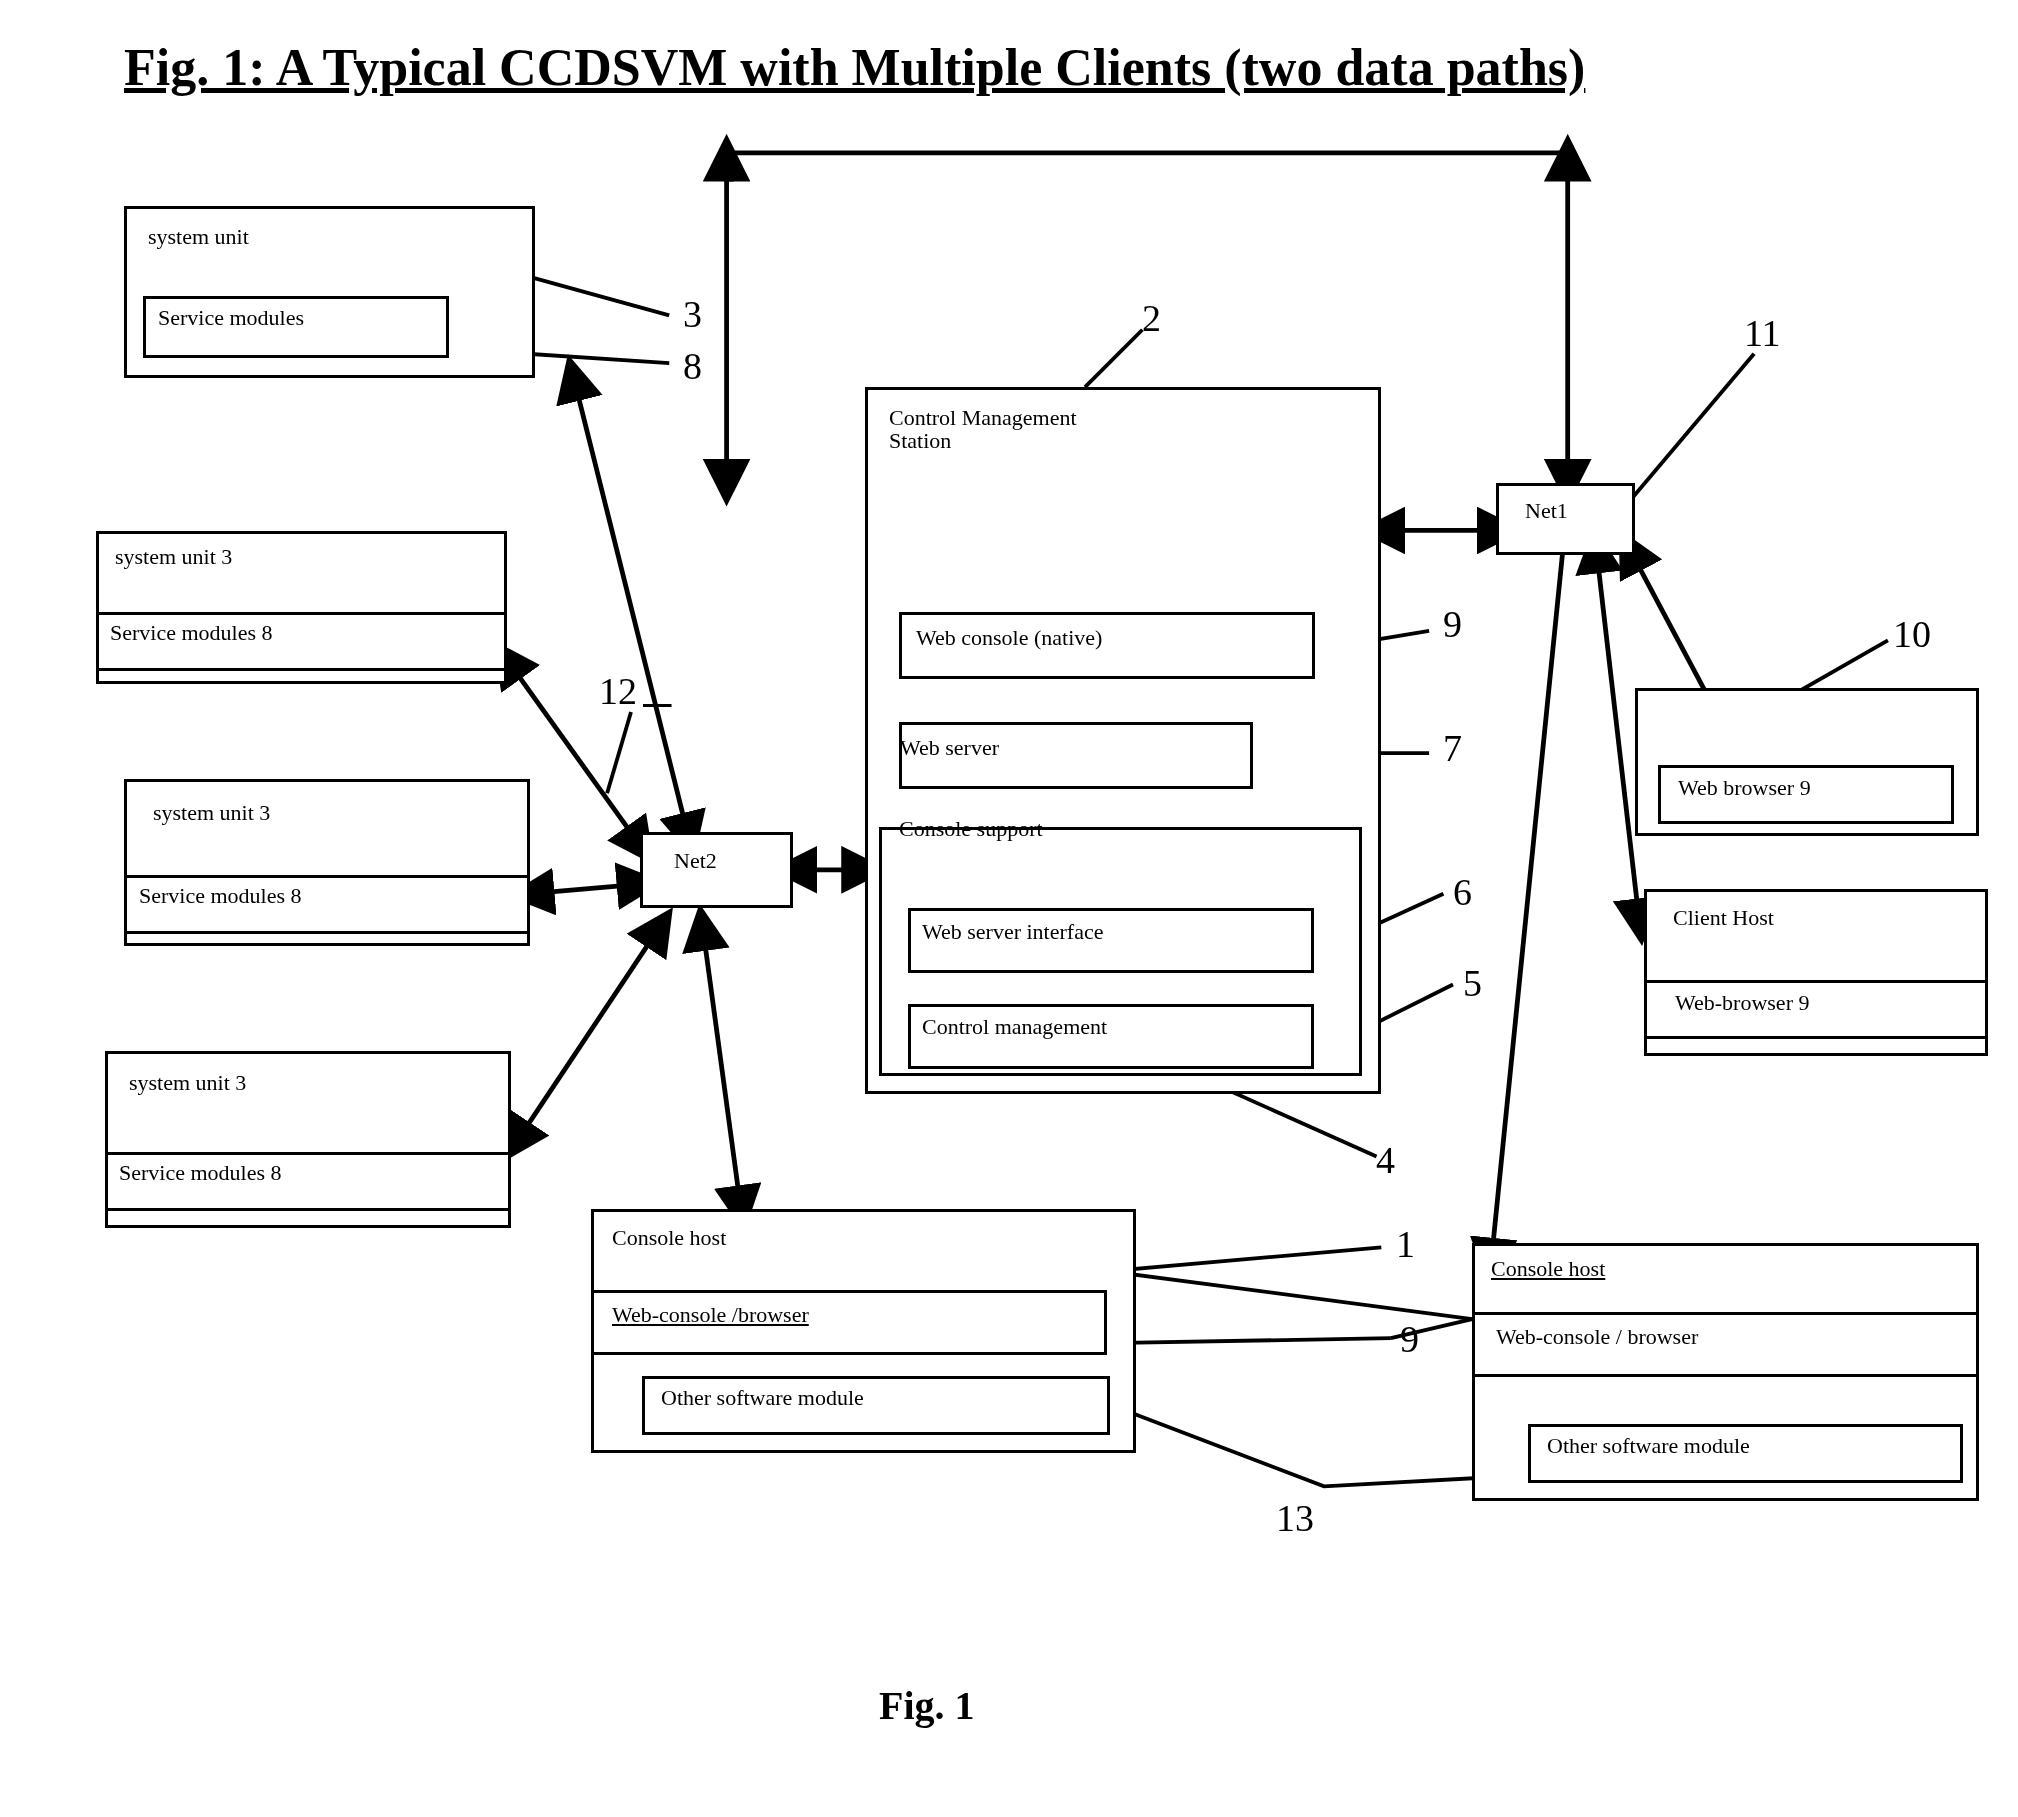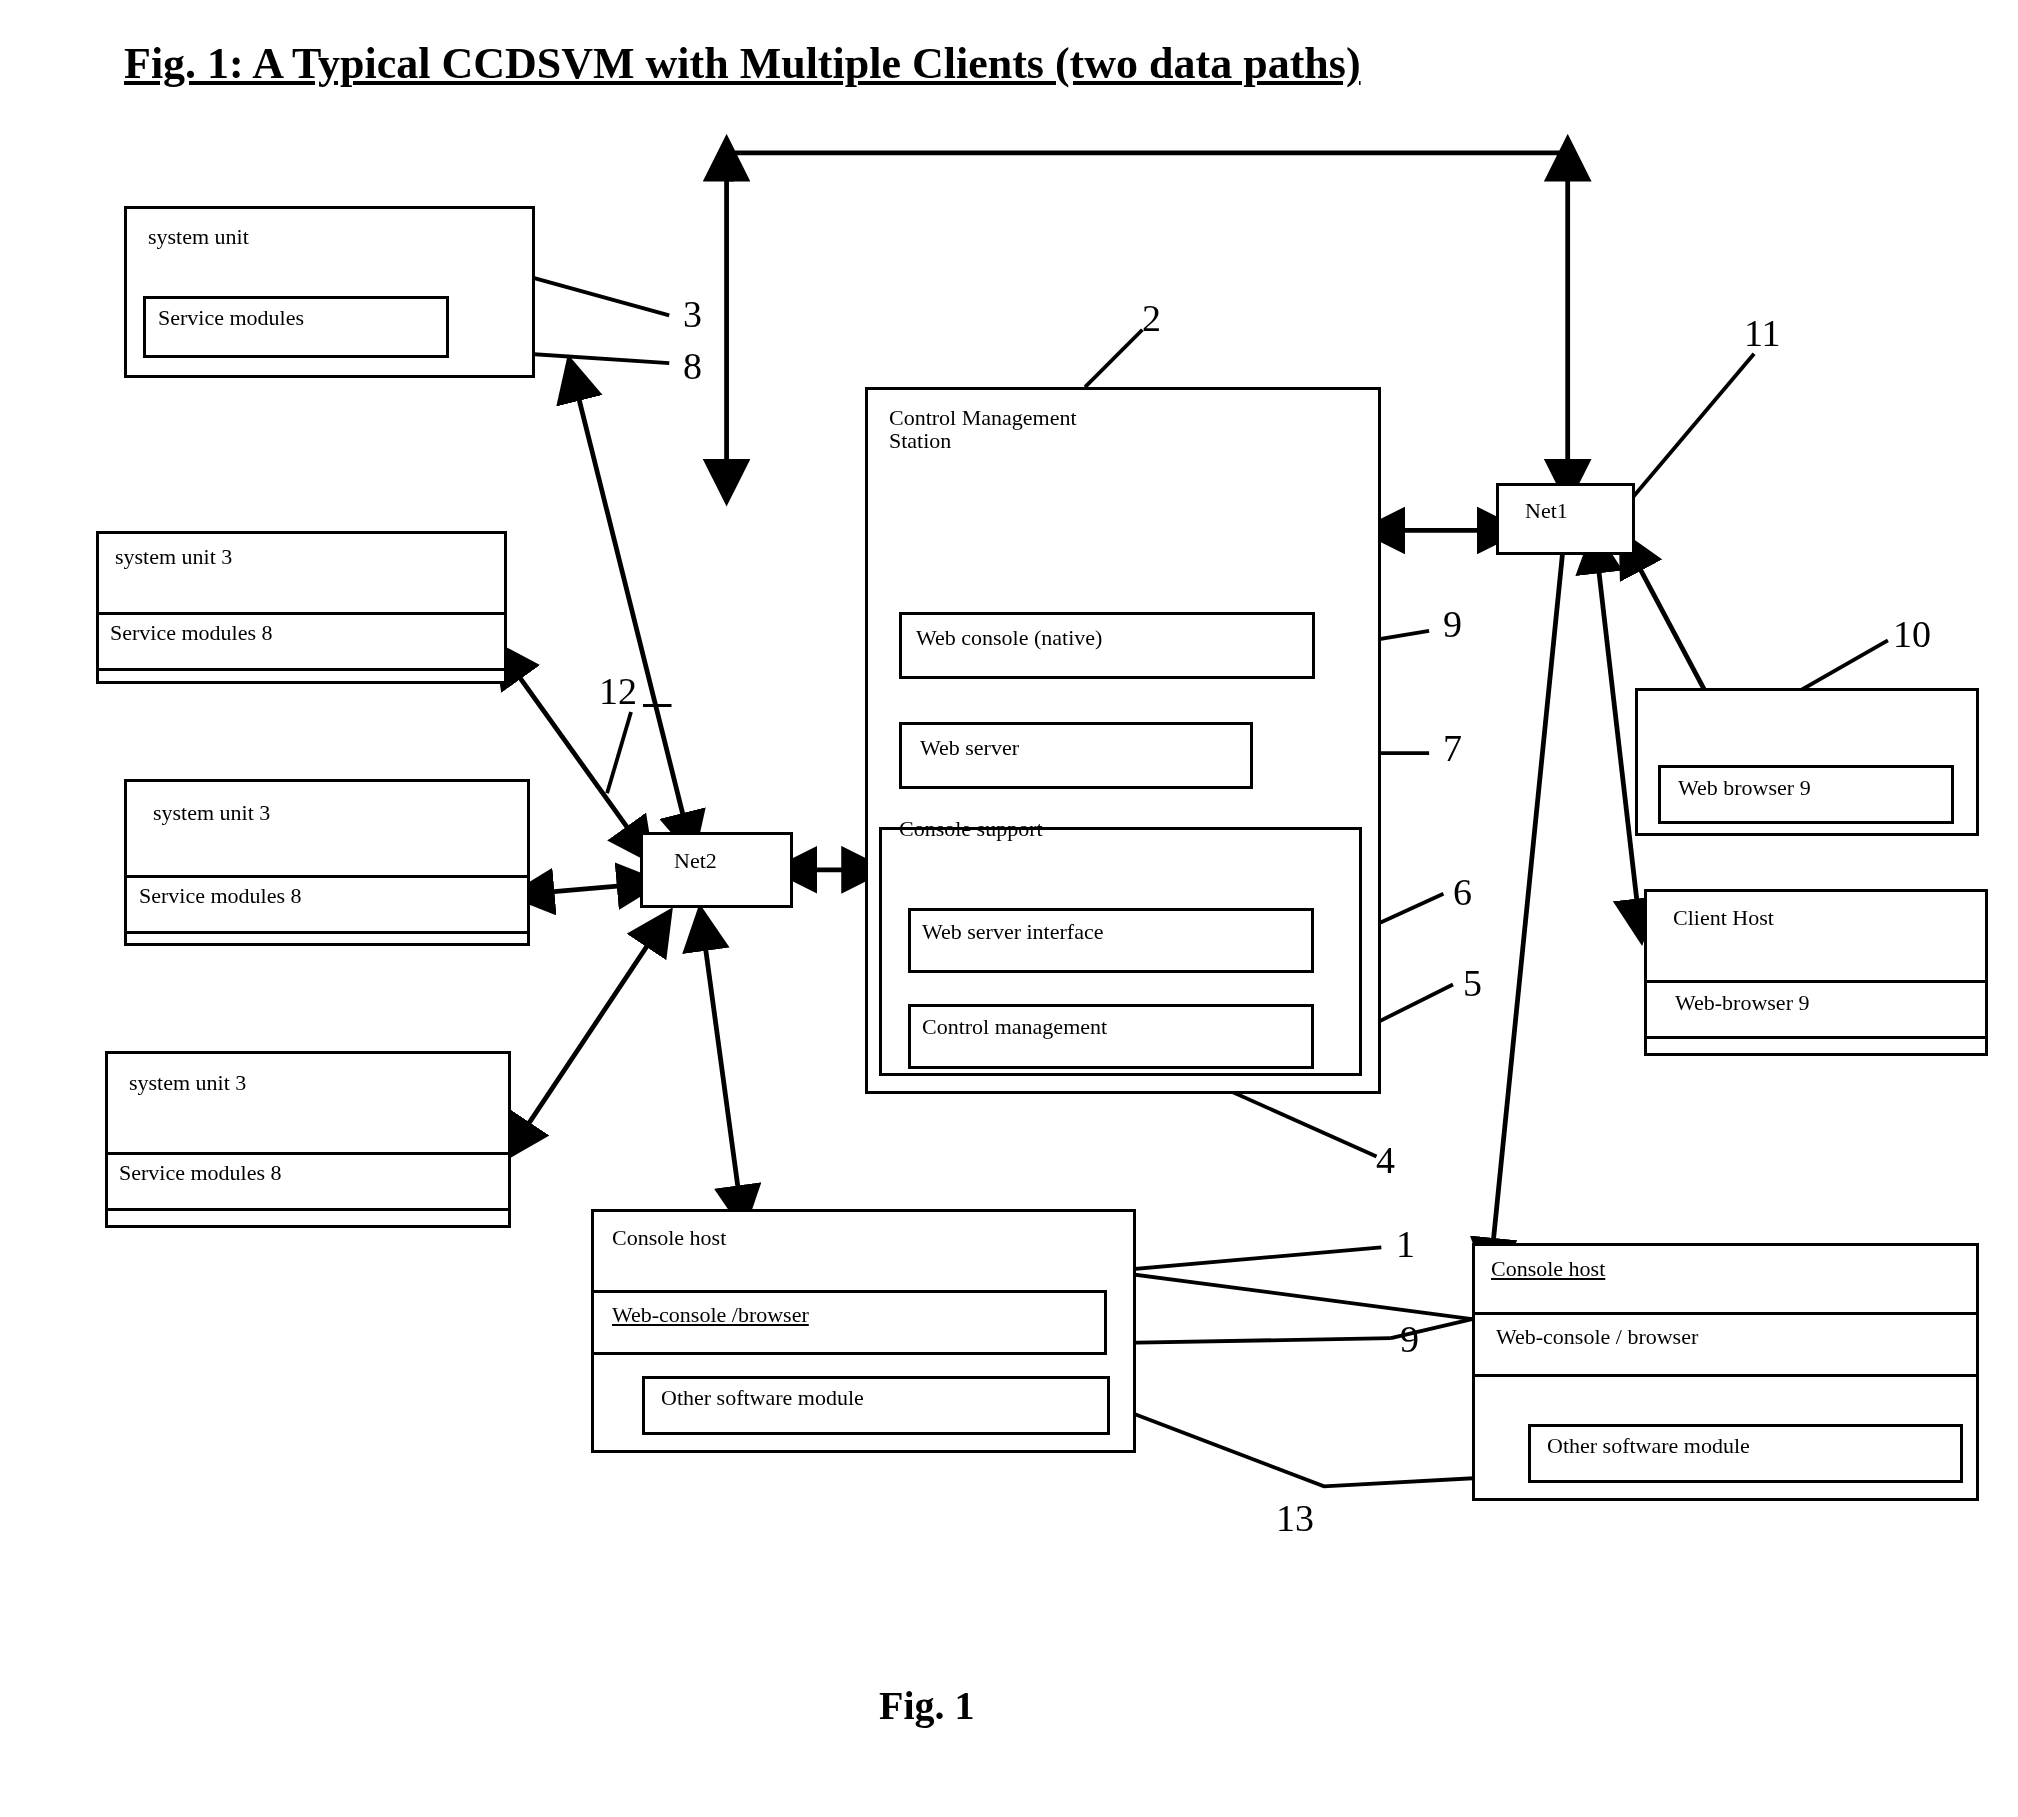--- a/index.html
+++ b/index.html
@@ -10,21 +10,21 @@
       color:#000;
     }
     .page {
       position:relative;
       width:2019px;
       height:1817px;
     }
     .title {
       position:absolute;
       font-weight:bold;
-      font-size:44px;
+      font-size:52px;
       text-decoration:underline;
       left:124px;
       top:38px;
       white-space:nowrap;
     }
     .caption {
       position:absolute;
       font-weight:bold;
       font-size:40px;
       left:879px;
@@ -127,21 +127,21 @@
   <div class="lbl" style="left:674px; top:849px;">Net2</div>
 
   <div class="box" style="left:865px; top:387px; width:516px; height:707px;"></div>
   <div class="lbl" style="left:889px; top:406px; width:459px; white-space:pre;">Control Management
 Station</div>
 
   <div class="box" style="left:899px; top:612px; width:416px; height:67px;"></div>
   <div class="lbl" style="left:916px; top:626px;">Web console (native)</div>
 
   <div class="box" style="left:899px; top:722px; width:354px; height:67px;"></div>
-  <div class="lbl" style="left:920px; top:736px;">Web server</div>
+  <div class="lbl" style="left:900px; top:736px;">Web server</div>
 
   <div class="box" style="left:879px; top:827px; width:483px; height:249px;"></div>
   <div class="lbl" style="left:899px; top:817px;">Console support</div>
 
   <div class="box" style="left:908px; top:908px; width:406px; height:65px;"></div>
   <div class="lbl" style="left:922px; top:920px;">Web server interface</div>
 
   <div class="box" style="left:908px; top:1004px; width:406px; height:65px;"></div>
   <div class="lbl" style="left:922px; top:1015px;">Control management</div>
 

